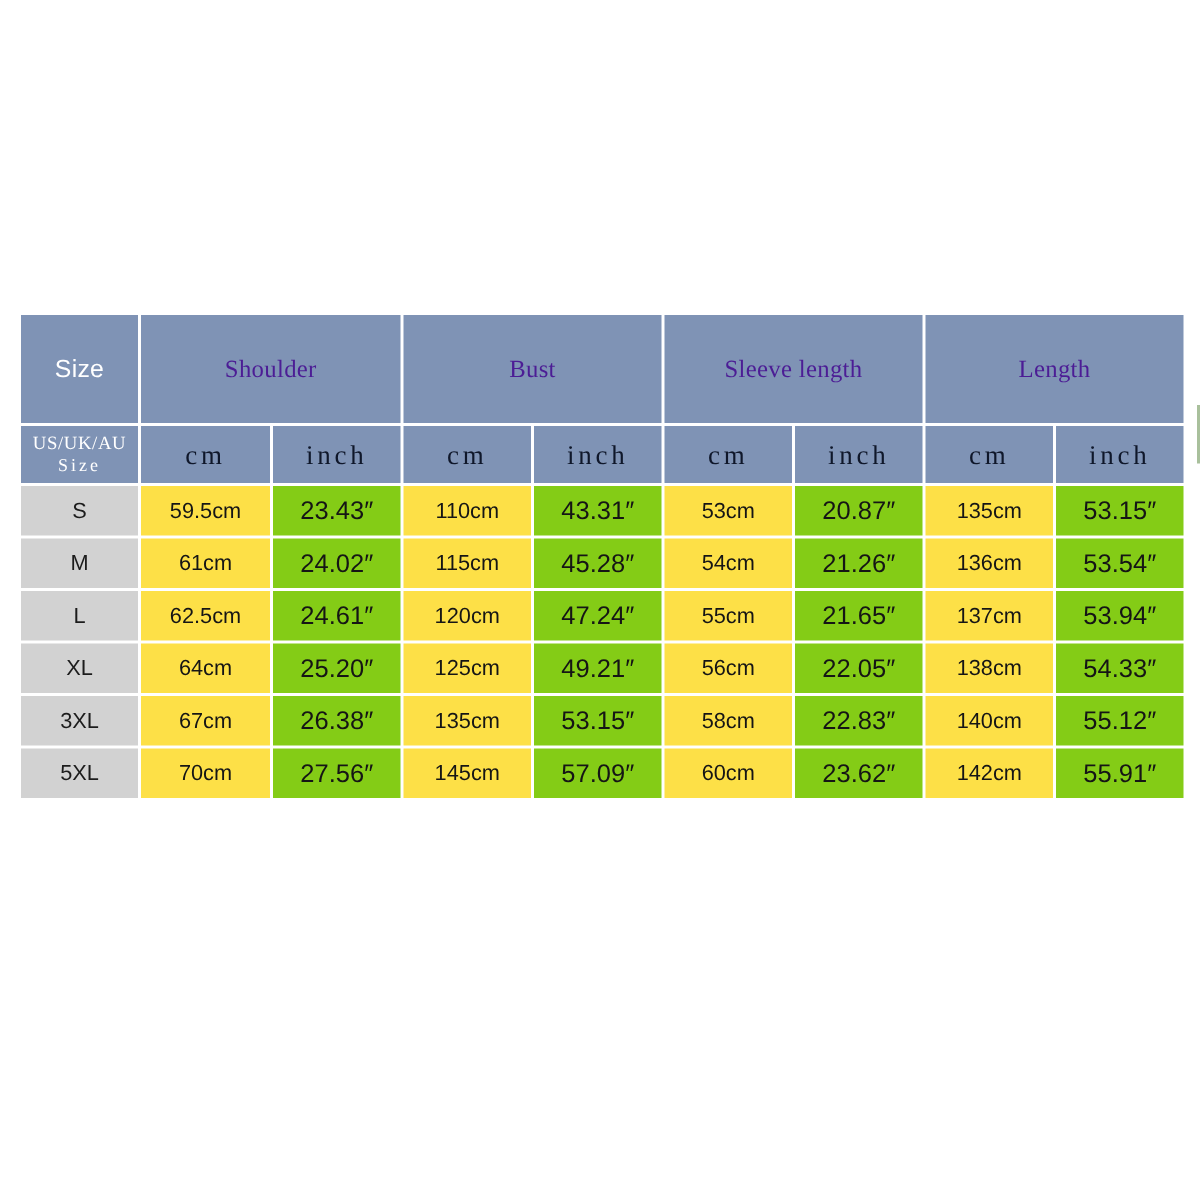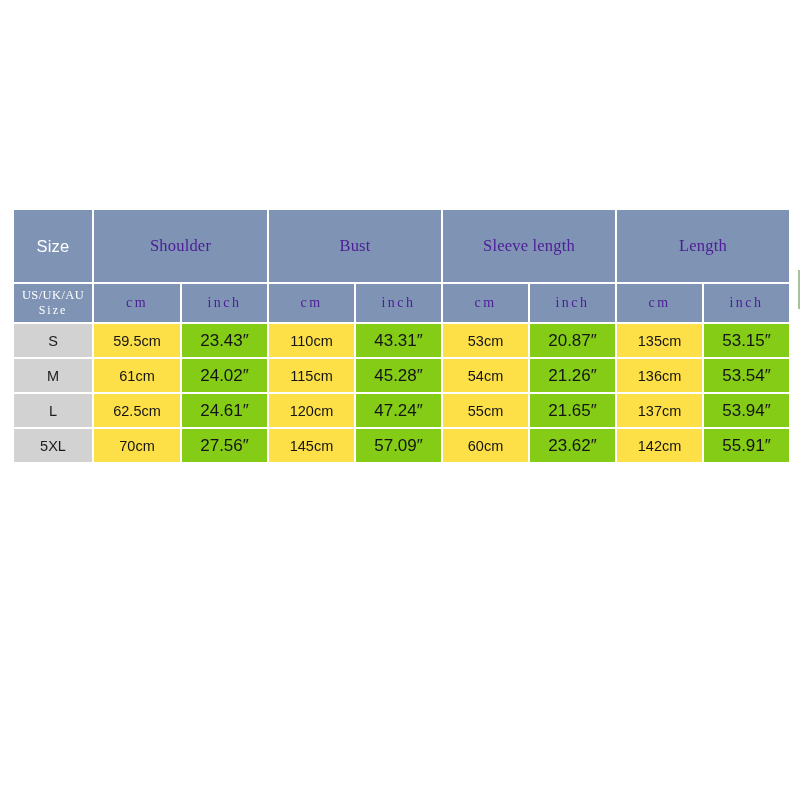--- a/index.html
+++ b/index.html
@@ -53,23 +53,23 @@
     color: #ffffff;
     font-family: "Liberation Sans", sans-serif;
     font-size: 16.5px;
     font-weight: bold;
     letter-spacing: 0.2px;
   }
 
   
   .hdr-sub {
     background: #7f93b5;
-    color: #4c1d95;
+    color: #0f172a;
     font-family: "Liberation Serif", serif;
-    font-size: 14px;
+    font-size: 18px;
     letter-spacing: 2.5px;
     height: 38px;
   }
   .hdr-sub-size {
     background: #7f93b5;
     color: #ffffff;
     font-family: "Liberation Serif", serif;
     font-size: 12.5px;
     line-height: 1.25;
     letter-spacing: 0.4px;
@@ -183,20 +183,42 @@
           <td class="cell-cm">62.5cm</td>
           <td class="cell-inch">24.61″</td>
           <td class="cell-cm">120cm</td>
           <td class="cell-inch">47.24″</td>
           <td class="cell-cm">55cm</td>
           <td class="cell-inch">21.65″</td>
           <td class="cell-cm">137cm</td>
           <td class="cell-inch">53.94″</td>
         </tr>
         <tr>
+          <td class="cell-size">XL</td>
+          <td class="cell-cm">64cm</td>
+          <td class="cell-inch">25.20″</td>
+          <td class="cell-cm">125cm</td>
+          <td class="cell-inch">49.21″</td>
+          <td class="cell-cm">56cm</td>
+          <td class="cell-inch">22.05″</td>
+          <td class="cell-cm">138cm</td>
+          <td class="cell-inch">54.33″</td>
+        </tr>
+        <tr>
+          <td class="cell-size">3XL</td>
+          <td class="cell-cm">67cm</td>
+          <td class="cell-inch">26.38″</td>
+          <td class="cell-cm">135cm</td>
+          <td class="cell-inch">53.15″</td>
+          <td class="cell-cm">58cm</td>
+          <td class="cell-inch">22.83″</td>
+          <td class="cell-cm">140cm</td>
+          <td class="cell-inch">55.12″</td>
+        </tr>
+        <tr>
           <td class="cell-size">5XL</td>
           <td class="cell-cm">70cm</td>
           <td class="cell-inch">27.56″</td>
           <td class="cell-cm">145cm</td>
           <td class="cell-inch">57.09″</td>
           <td class="cell-cm">60cm</td>
           <td class="cell-inch">23.62″</td>
           <td class="cell-cm">142cm</td>
           <td class="cell-inch">55.91″</td>
         </tr>

